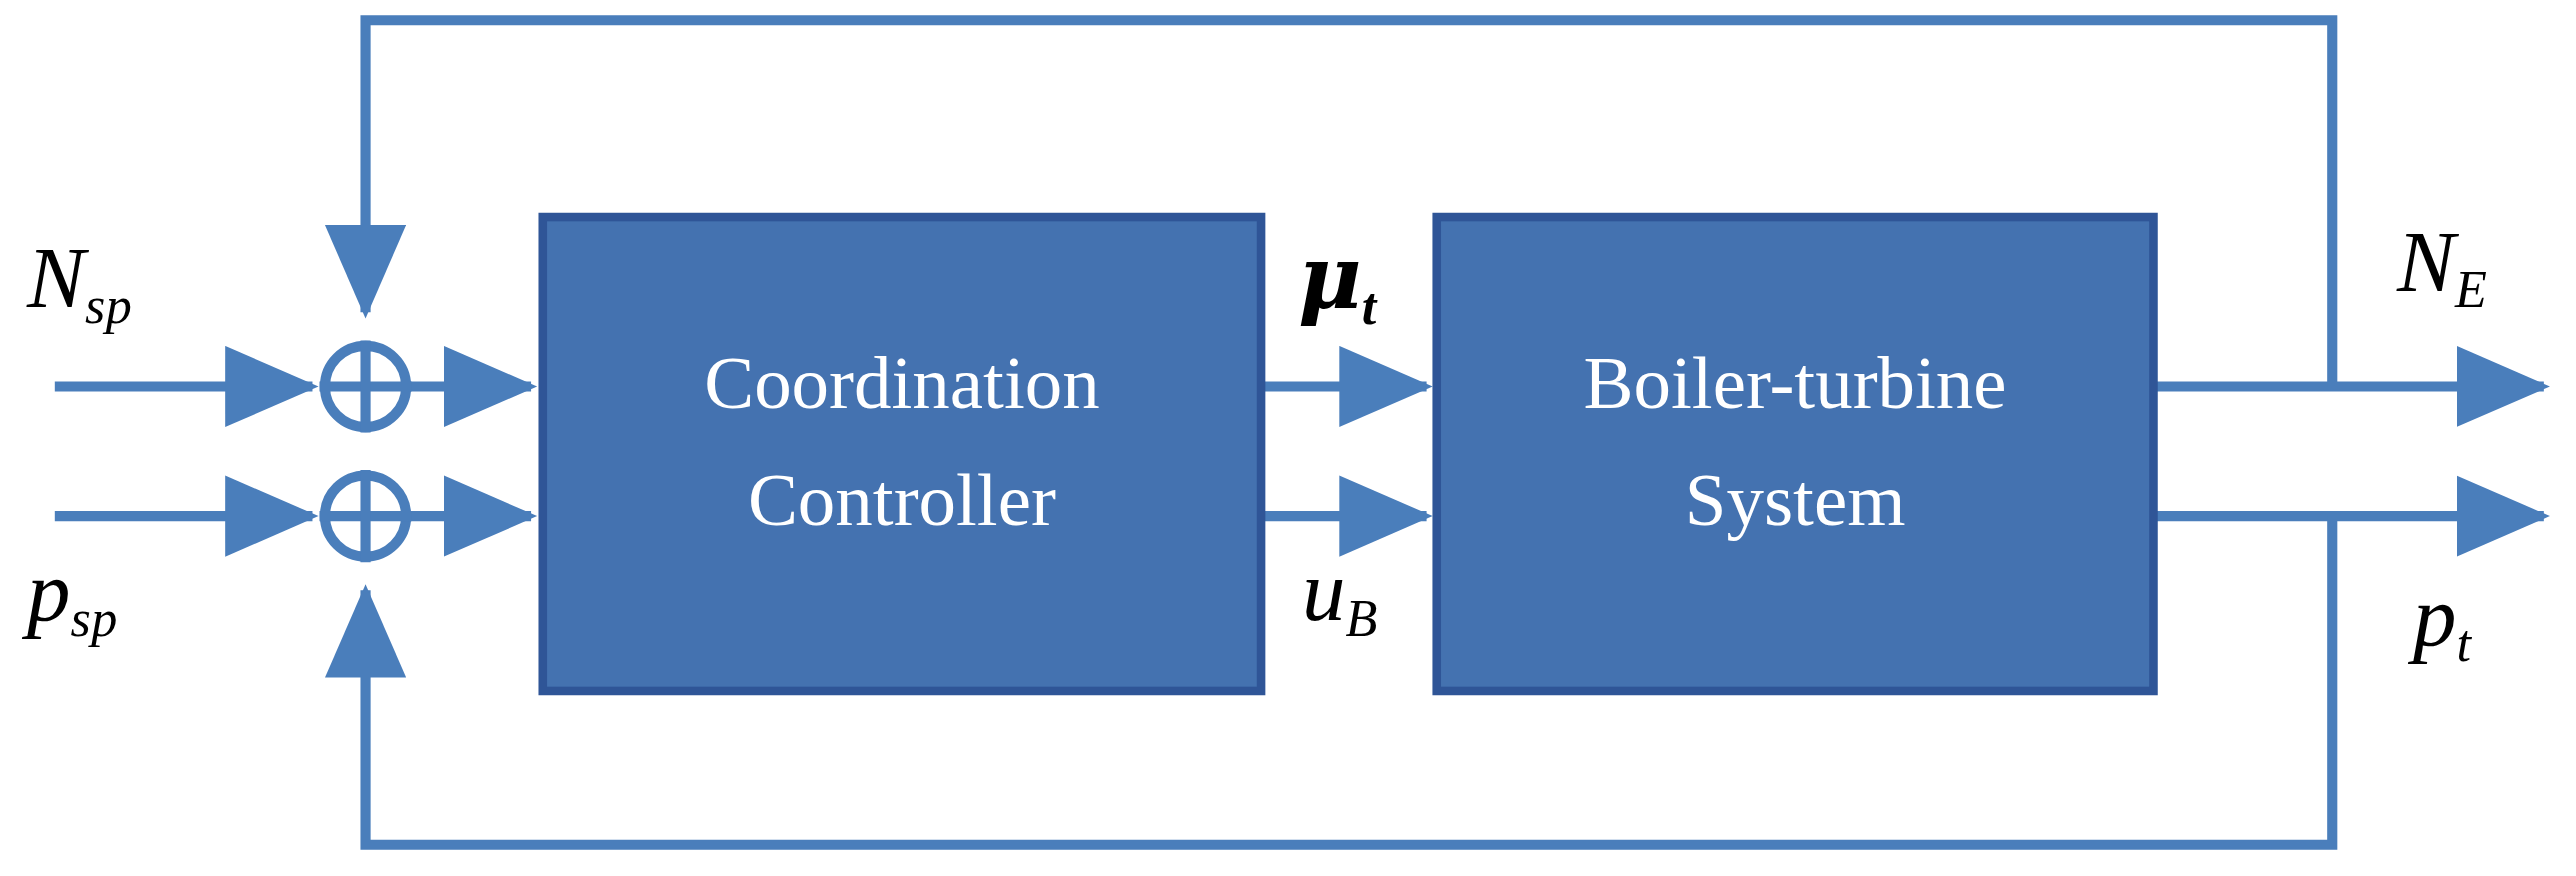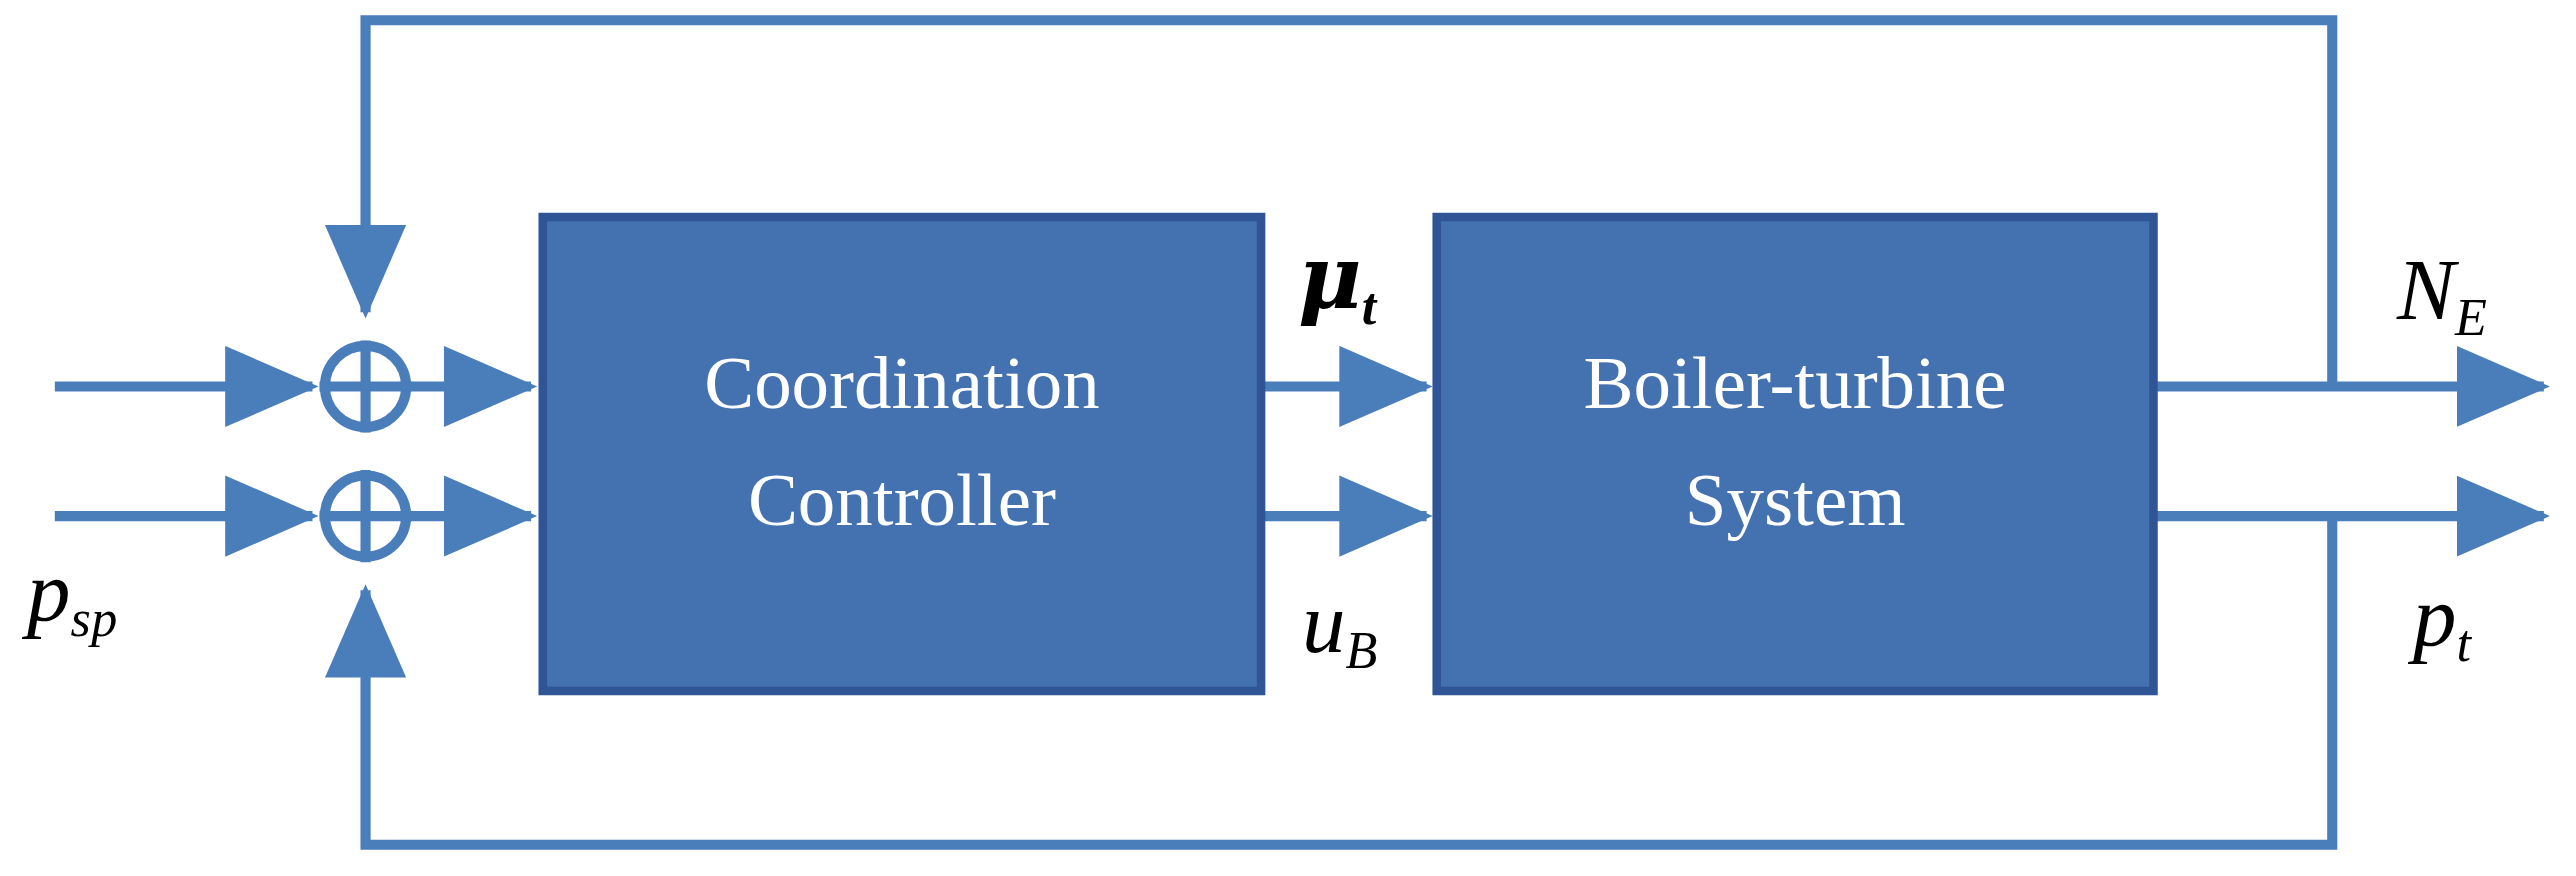--- a/index.html
+++ b/index.html
@@ -114,34 +114,37 @@
       <text class="block-label" x="1155" y="650">Controller</text>
     </g>
 
     <g>
       <rect x="1840" y="278" width="918" height="607" fill="#4472B0" stroke="#2F5597" stroke-width="11"></rect>
       <text class="block-label" x="2299" y="500">Boiler-turbine</text>
       <text class="block-label" x="2299" y="650">System</text>
     </g>
   </svg>
 
+  <div class="math-label" style="left:27px; top:234px;">
+    <span class="base">N</span><span class="sub">sp</span>
+  </div>
 
   <div class="math-label" style="left:27px; top:547px;">
     <span class="base">p</span><span class="sub">sp</span>
   </div>
 
   <div class="math-label greek" style="left:1298px; top:234px;font-weight:bold;">
     <span class="base">μ</span><span class="sub">t</span>
   </div>
 
-  <div class="math-label" style="left:1302px; top:547px;margin-top:32px;">
+  <div class="math-label" style="left:1302px; top:547px;">
     <span class="base">u</span><span class="sub">B</span>
   </div>
 
-  <div class="math-label" style="left:2397px; top:246px;">
+  <div class="math-label" style="left:2397px; top:218px;">
     <span class="base">N</span><span class="sub">E</span>
   </div>
 
   <div class="math-label" style="left:2413px; top:572px;">
     <span class="base">p</span><span class="sub">t</span>
   </div>
 
 </div>
 
 

